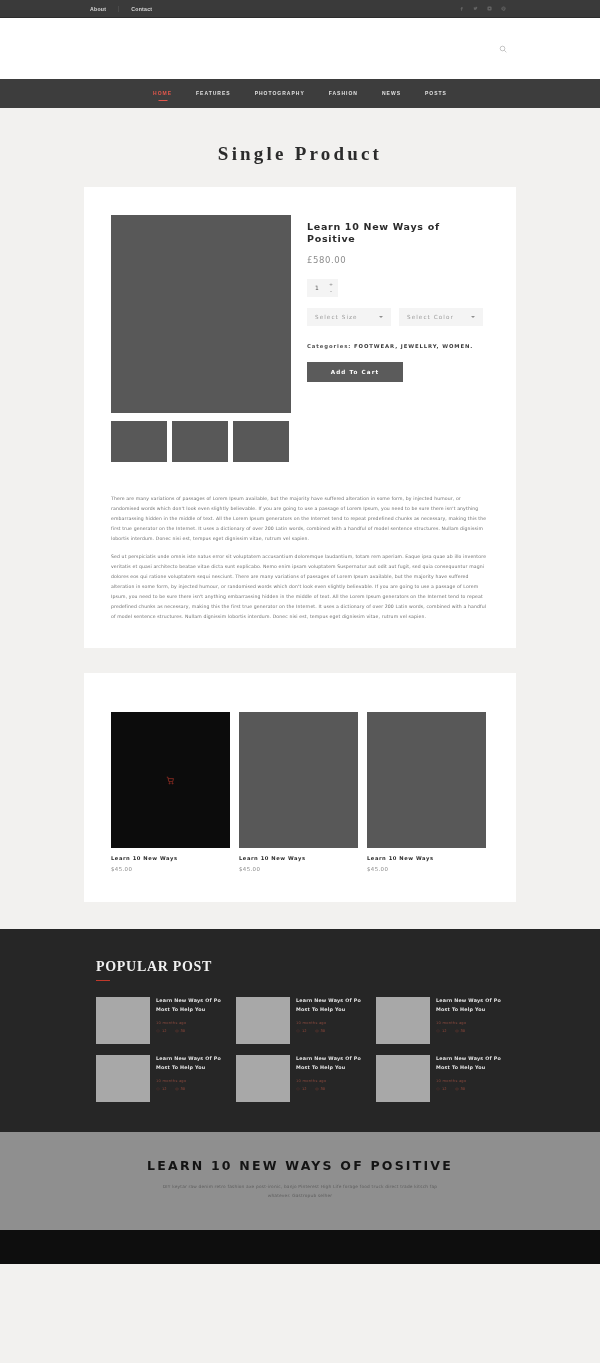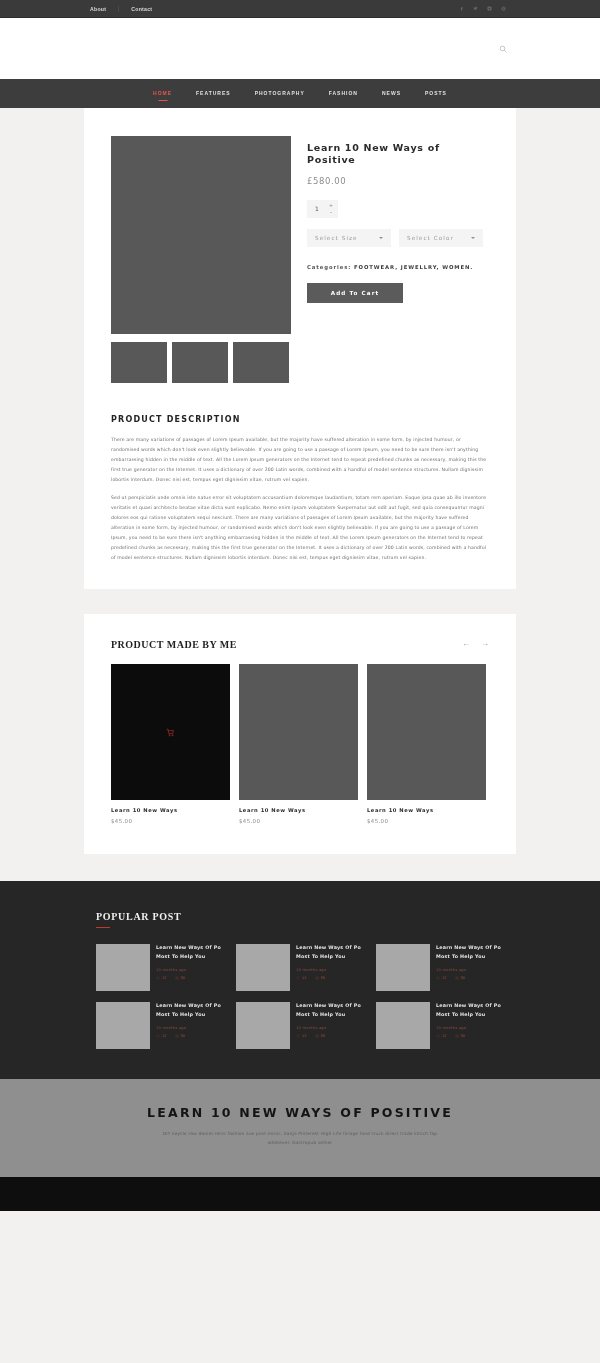--- a/index.html
+++ b/index.html
@@ -168,21 +168,21 @@
   }
   .pcard-price {
     margin-top: 5px; font-size: 5.4px; color: #8a8a8a; letter-spacing: .4px;
     font-family: "DejaVu Sans", sans-serif;
   }
 
   
   .popular { background: #262626; padding: 30px 0 30px; margin-top: 27px; }
   .popular-inner { width: 432px; margin: 0 auto; padding: 0 12px; }
   .popular-title {
-    font-family: "Liberation Serif", serif; font-size: 10px; font-weight: 700;
+    font-family: "Liberation Serif", serif; font-size: 14px; font-weight: 700;
     color: #f0f0f0; letter-spacing: .7px;
   }
   .popular-rule { width: 14px; height: 1.5px; background: #c0392b; margin-top: 5px; }
   .post-grid {
     display: grid; grid-template-columns: repeat(3, 1fr);
     gap: 11px 12px; margin-top: 16px;
   }
   .post { display: flex; gap: 6px; cursor: pointer; }
   .post-thumb { width: 54px; height: 47px; flex: 0 0 54px; background: #a8a8a8; }
   .post-body { flex: 1; min-width: 0; }
@@ -265,20 +265,23 @@
     <div class="nav-list">
       <a class="nav-item active" href="#">HOME</a>
       <a class="nav-item" href="#">FEATURES</a>
       <a class="nav-item" href="#">PHOTOGRAPHY</a>
       <a class="nav-item" href="#">FASHION</a>
       <a class="nav-item" href="#">NEWS</a>
       <a class="nav-item" href="#">POSTS</a>
     </div>
   </nav>
 
+  <div class="page-title-wrap">
+    <h1 class="page-title">Single Product</h1>
+  </div>
 
   <section class="panel product">
     <div class="product-top">
       <div class="gallery">
         <div class="main-img"></div>
         <div class="thumbs">
           <div class="thumb"></div>
           <div class="thumb"></div>
           <div class="thumb"></div>
         </div>
@@ -310,34 +313,26 @@
         <div class="cats">
           <span class="lbl">Categories:</span>
           <span>FOOTWEAR, JEWELLRY, WOMEN.</span>
         </div>
 
         <button class="add-cart">Add To Cart</button>
       </div>
     </div>
 
     <div class="desc">
-      <h3 class="desc-title">PRODUCT DESCRIPTION</h3>
       <p>There are many variations of passages of Lorem Ipsum available, but the majority have suffered alteration in some form, by injected humour, or randomised words which don't look even slightly believable. If you are going to use a passage of Lorem Ipsum, you need to be sure there isn't anything embarrassing hidden in the middle of text. All the Lorem Ipsum generators on the Internet tend to repeat predefined chunks as necessary, making this the first true generator on the Internet. It uses a dictionary of over 200 Latin words, combined with a handful of model sentence structures. Nullam dignissim lobortis interdum. Donec nisi est, tempus eget dignissim vitae, rutrum vel sapien.</p>
       <p>Sed ut perspiciatis unde omnis iste natus error sit voluptatem accusantium doloremque laudantium, totam rem aperiam. Eaque ipsa quae ab illo inventore veritatis et quasi architecto beatae vitae dicta sunt explicabo. Nemo enim ipsam voluptatem Suspernatur aut odit aut fugit, sed quia consequuntur magni dolores eos qui ratione voluptatem sequi nesciunt. There are many variations of passages of Lorem Ipsum available, but the majority have suffered alteration in some form, by injected humour, or randomised words which don't look even slightly believable. If you are going to use a passage of Lorem Ipsum, you need to be sure there isn't anything embarrassing hidden in the middle of text. All the Lorem Ipsum generators on the Internet tend to repeat predefined chunks as necessary, making this the first true generator on the Internet. It uses a dictionary of over 200 Latin words, combined with a handful of model sentence structures. Nullam dignissim lobortis interdum. Donec nisi est, tempus eget dignissim vitae, rutrum vel sapien.</p>
     </div>
   </section>
 
   <section class="panel related">
-    <div class="related-head">
-      <h3 class="related-title">PRODUCT MADE BY ME</h3>
-      <div class="arrows">
-        <button class="arrow">←</button>
-        <button class="arrow">→</button>
-      </div>
-    </div>
 
     <div class="prod-grid">
       <div class="pcard">
         <div class="pcard-img hover">
           <span class="cart-ico">
             <svg viewBox="0 0 24 24">
                 <path d="M2 3h3l2.6 12h10.2l2.2-8H6.2"></path>
                 <circle cx="9.5" cy="19.5" r="1.5"></circle>
                 <circle cx="17.5" cy="19.5" r="1.5"></circle>
               </svg>

